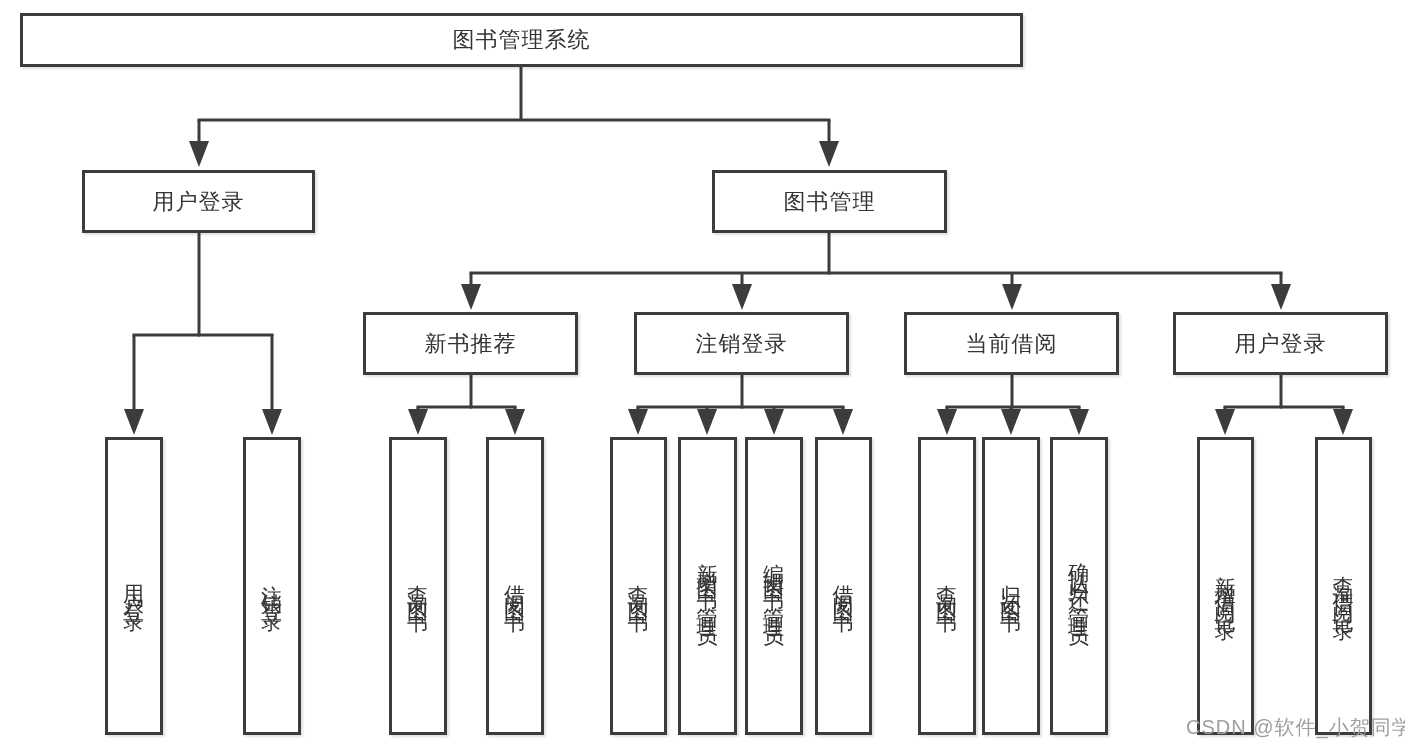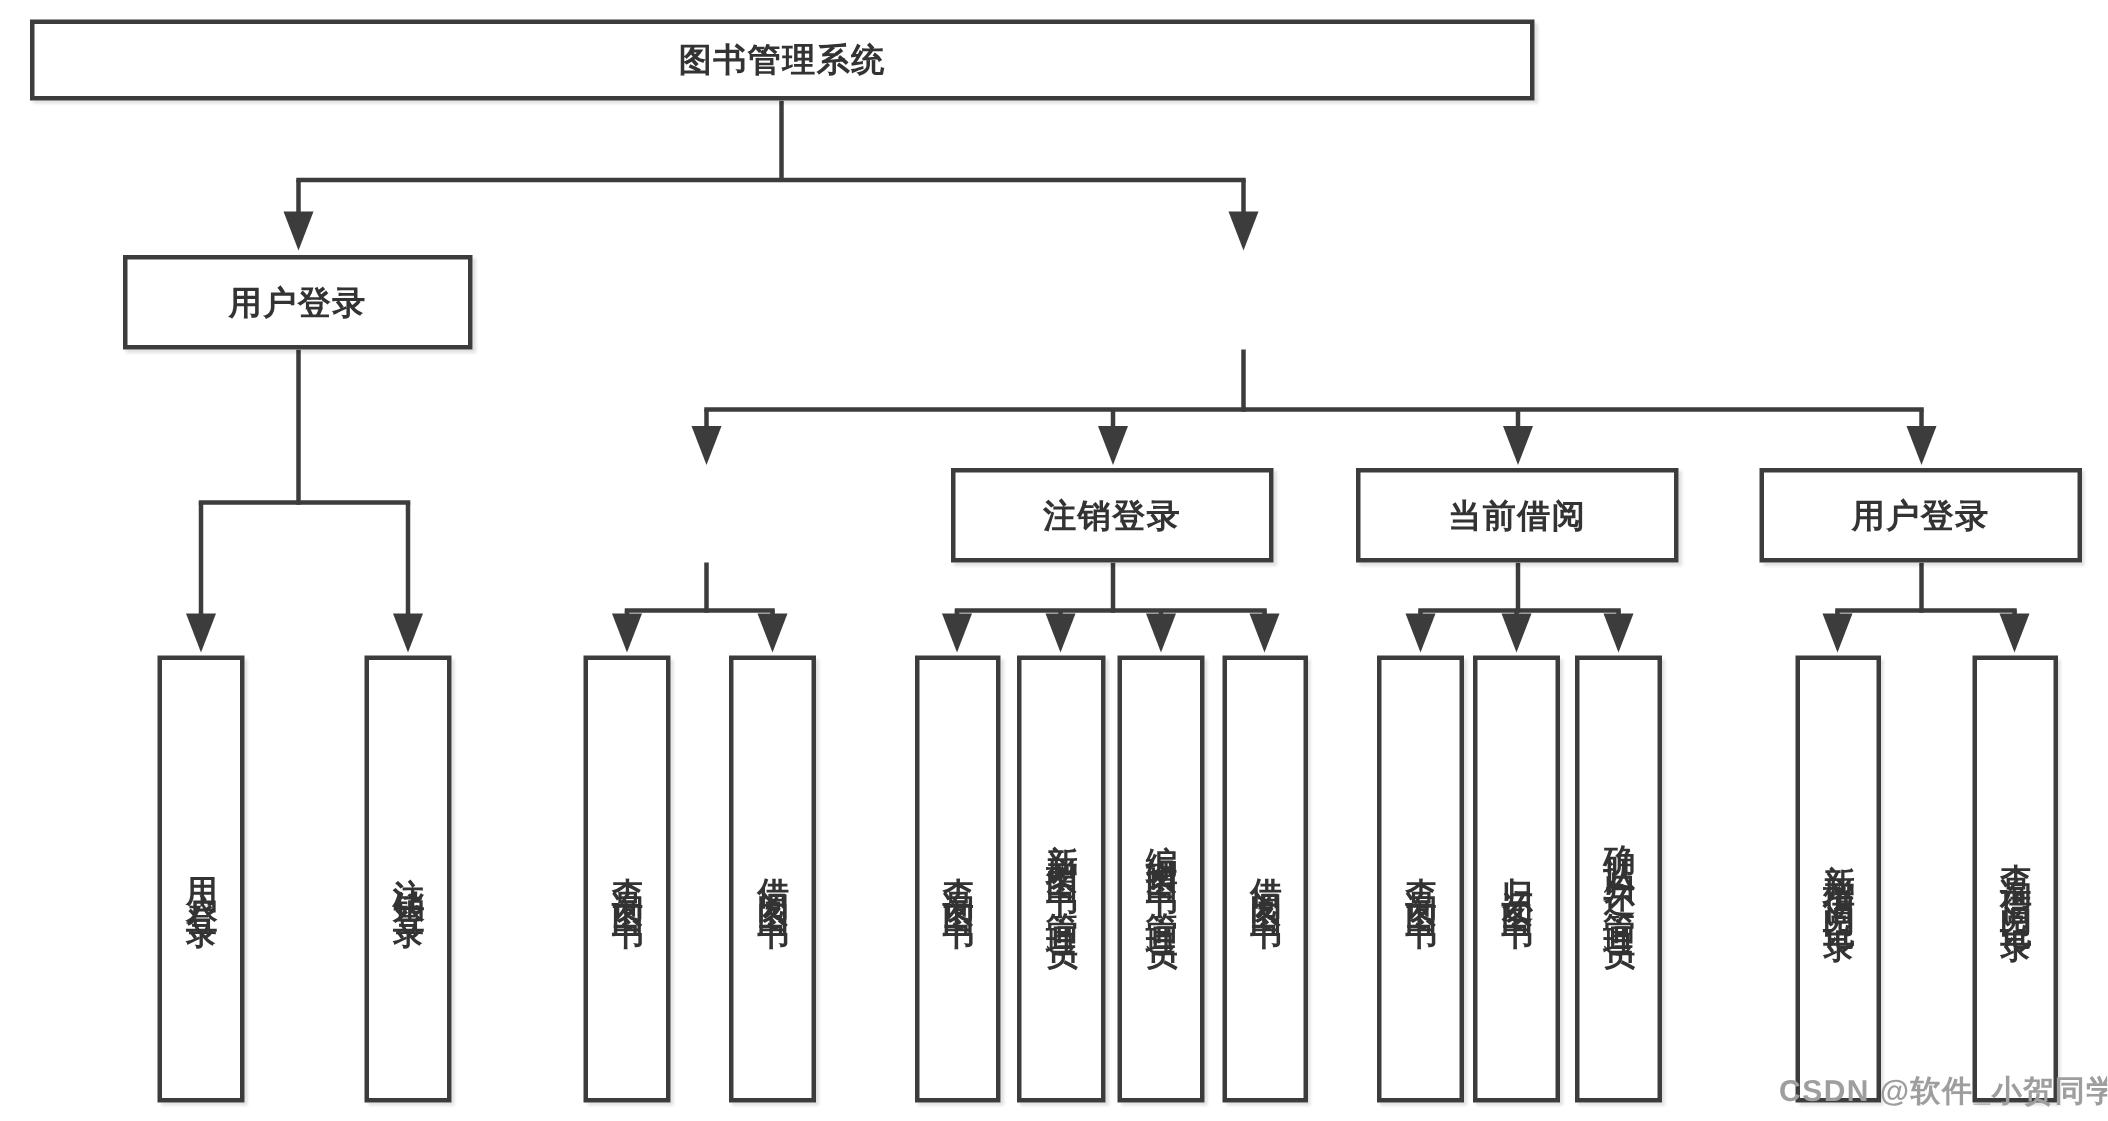--- a/index.html
+++ b/index.html
@@ -3,21 +3,20 @@
 <meta charset="utf-8">
 <style>
   html, body { margin: 0; padding: 0; background: #ffffff; }
   #canvas {
     position: relative;
     width: 1405px;
     height: 747px;
     background: #ffffff;
     font-family: "Liberation Sans", "DejaVu Sans", sans-serif;
     overflow: hidden;
-    font-weight: bold;
   }
   #wires { position: absolute; left: 0; top: 0; width: 1405px; height: 747px; }
   .box {
     position: absolute;
     box-sizing: border-box;
     background: #ffffff;
     border: 3px solid #3c3c3c;
     box-shadow: 2px 2px 2px rgba(0,0,0,0.12);
     display: flex;
     align-items: center;
@@ -123,21 +122,27 @@
     </g>
   </svg>
 
   <div class="box h-box" style="left:20px; top:13px; width:1003px; height:54px;">
     <span>图书管理系统</span>
   </div>
 
   <div class="box h-box" style="left:82px; top:170px; width:233px; height:63px;">
     <span>用户登录</span>
   </div>
+  <div class="box h-box" style="left:712px; top:170px; width:235px; height:63px;">
+    <span>图书管理</span>
+  </div>
 
+  <div class="box h-box" style="left:363px; top:312px; width:215px; height:63px;">
+    <span>新书推荐</span>
+  </div>
   <div class="box h-box" style="left:634px; top:312px; width:215px; height:63px;">
     <span>注销登录</span>
   </div>
   <div class="box h-box" style="left:904px; top:312px; width:215px; height:63px;">
     <span>当前借阅</span>
   </div>
   <div class="box h-box" style="left:1173px; top:312px; width:215px; height:63px;">
     <span>用户登录</span>
   </div>
 

